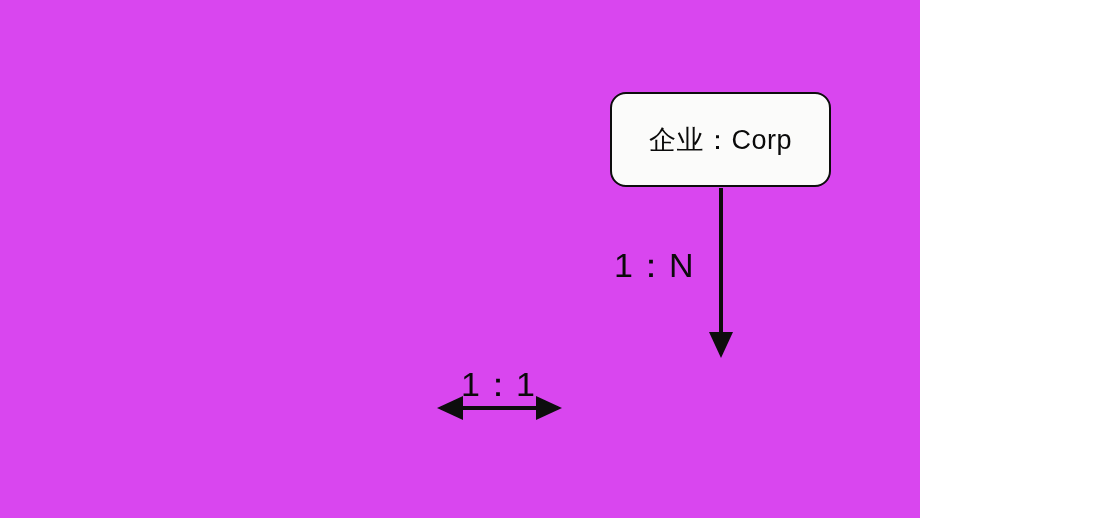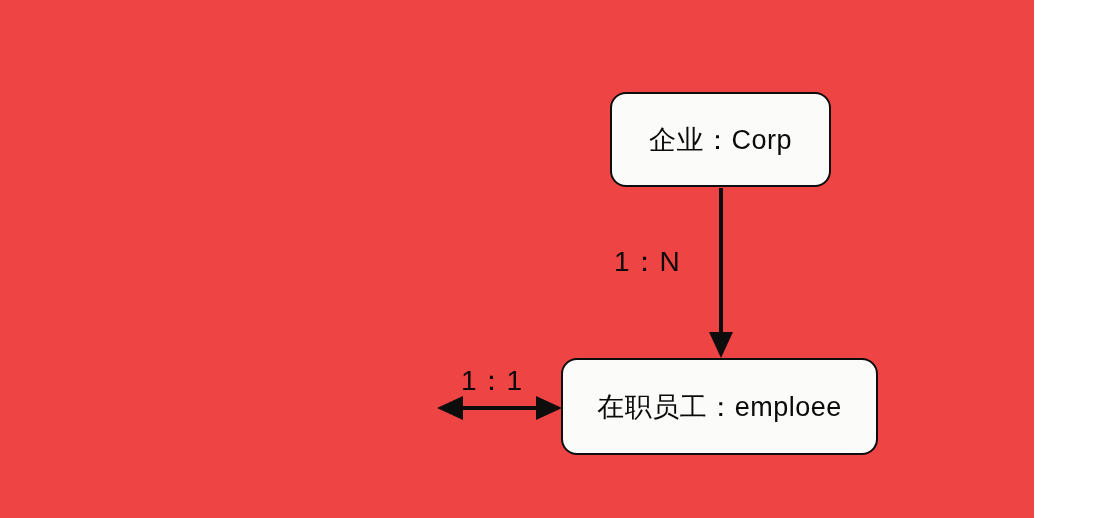--- a/index.html
+++ b/index.html
@@ -4,23 +4,23 @@
 <style>
   html, body {
     margin: 0;
     padding: 0;
   }
   body {
     font-family: "Liberation Sans", "DejaVu Sans", sans-serif;
   }
   .canvas {
     position: relative;
-    width: 1034px;
+    width: 920px;
     height: 518px;
-    background: #ef4444;
+    background: #d946ef;
     overflow: hidden;
   }
   .node {
     position: absolute;
     box-sizing: border-box;
     background: #fbfbfa;
     border: 2.5px solid #0d0d0d;
     border-radius: 16px;
     display: flex;
     align-items: center;
@@ -29,21 +29,21 @@
     font-size: 27px;
     letter-spacing: 0.5px;
     white-space: nowrap;
   }
   .node-corp     { left: 610px; top: 92px;  width: 221px; height: 95px; }
   .node-user     { left: 218px; top: 360px; width: 220px; height: 95px; }
   .node-employee { left: 561px; top: 358px; width: 317px; height: 97px; }
   .edge-label {
     position: absolute;
     color: #0a0a0a;
-    font-size: 28px;
+    font-size: 34px;
     letter-spacing: 1px;
     white-space: nowrap;
   }
   .label-1n { left: 614px; top: 243px; }
   .label-11 { left: 461px; top: 362px; }
   .edges-svg {
     position: absolute;
     left: 0;
     top: 0;
     width: 1094px;
@@ -69,21 +69,18 @@
     <line x1="721" y1="188" x2="721" y2="354" stroke="#0d0d0d" stroke-width="4" marker-end="url(#arrow-end)"></line>
 
     <line x1="441" y1="408" x2="558" y2="408" stroke="#0d0d0d" stroke-width="4" marker-start="url(#arrow-start)" marker-end="url(#arrow-end)"></line>
   </svg>
 
   <div class="node node-corp">
     <span>企业：Corp</span>
   </div>
 
 
-  <div class="node node-employee">
-    <span>在职员工：emploee</span>
-  </div>
 
   <div class="edge-label label-1n">1：N</div>
 
   <div class="edge-label label-11">1：1</div>
 
 </div>
 
 </body></html>

